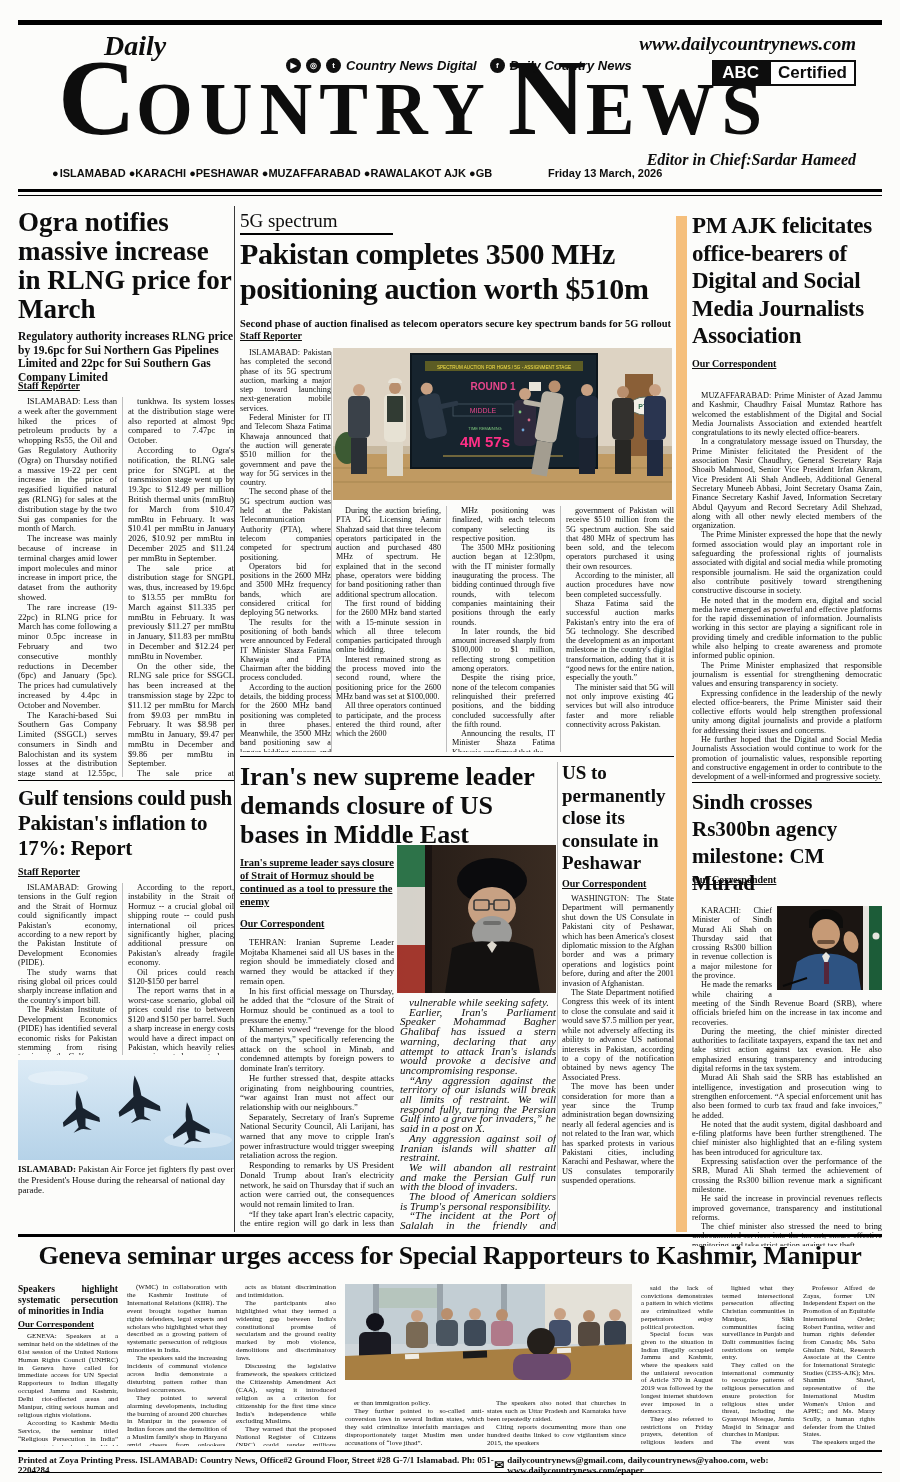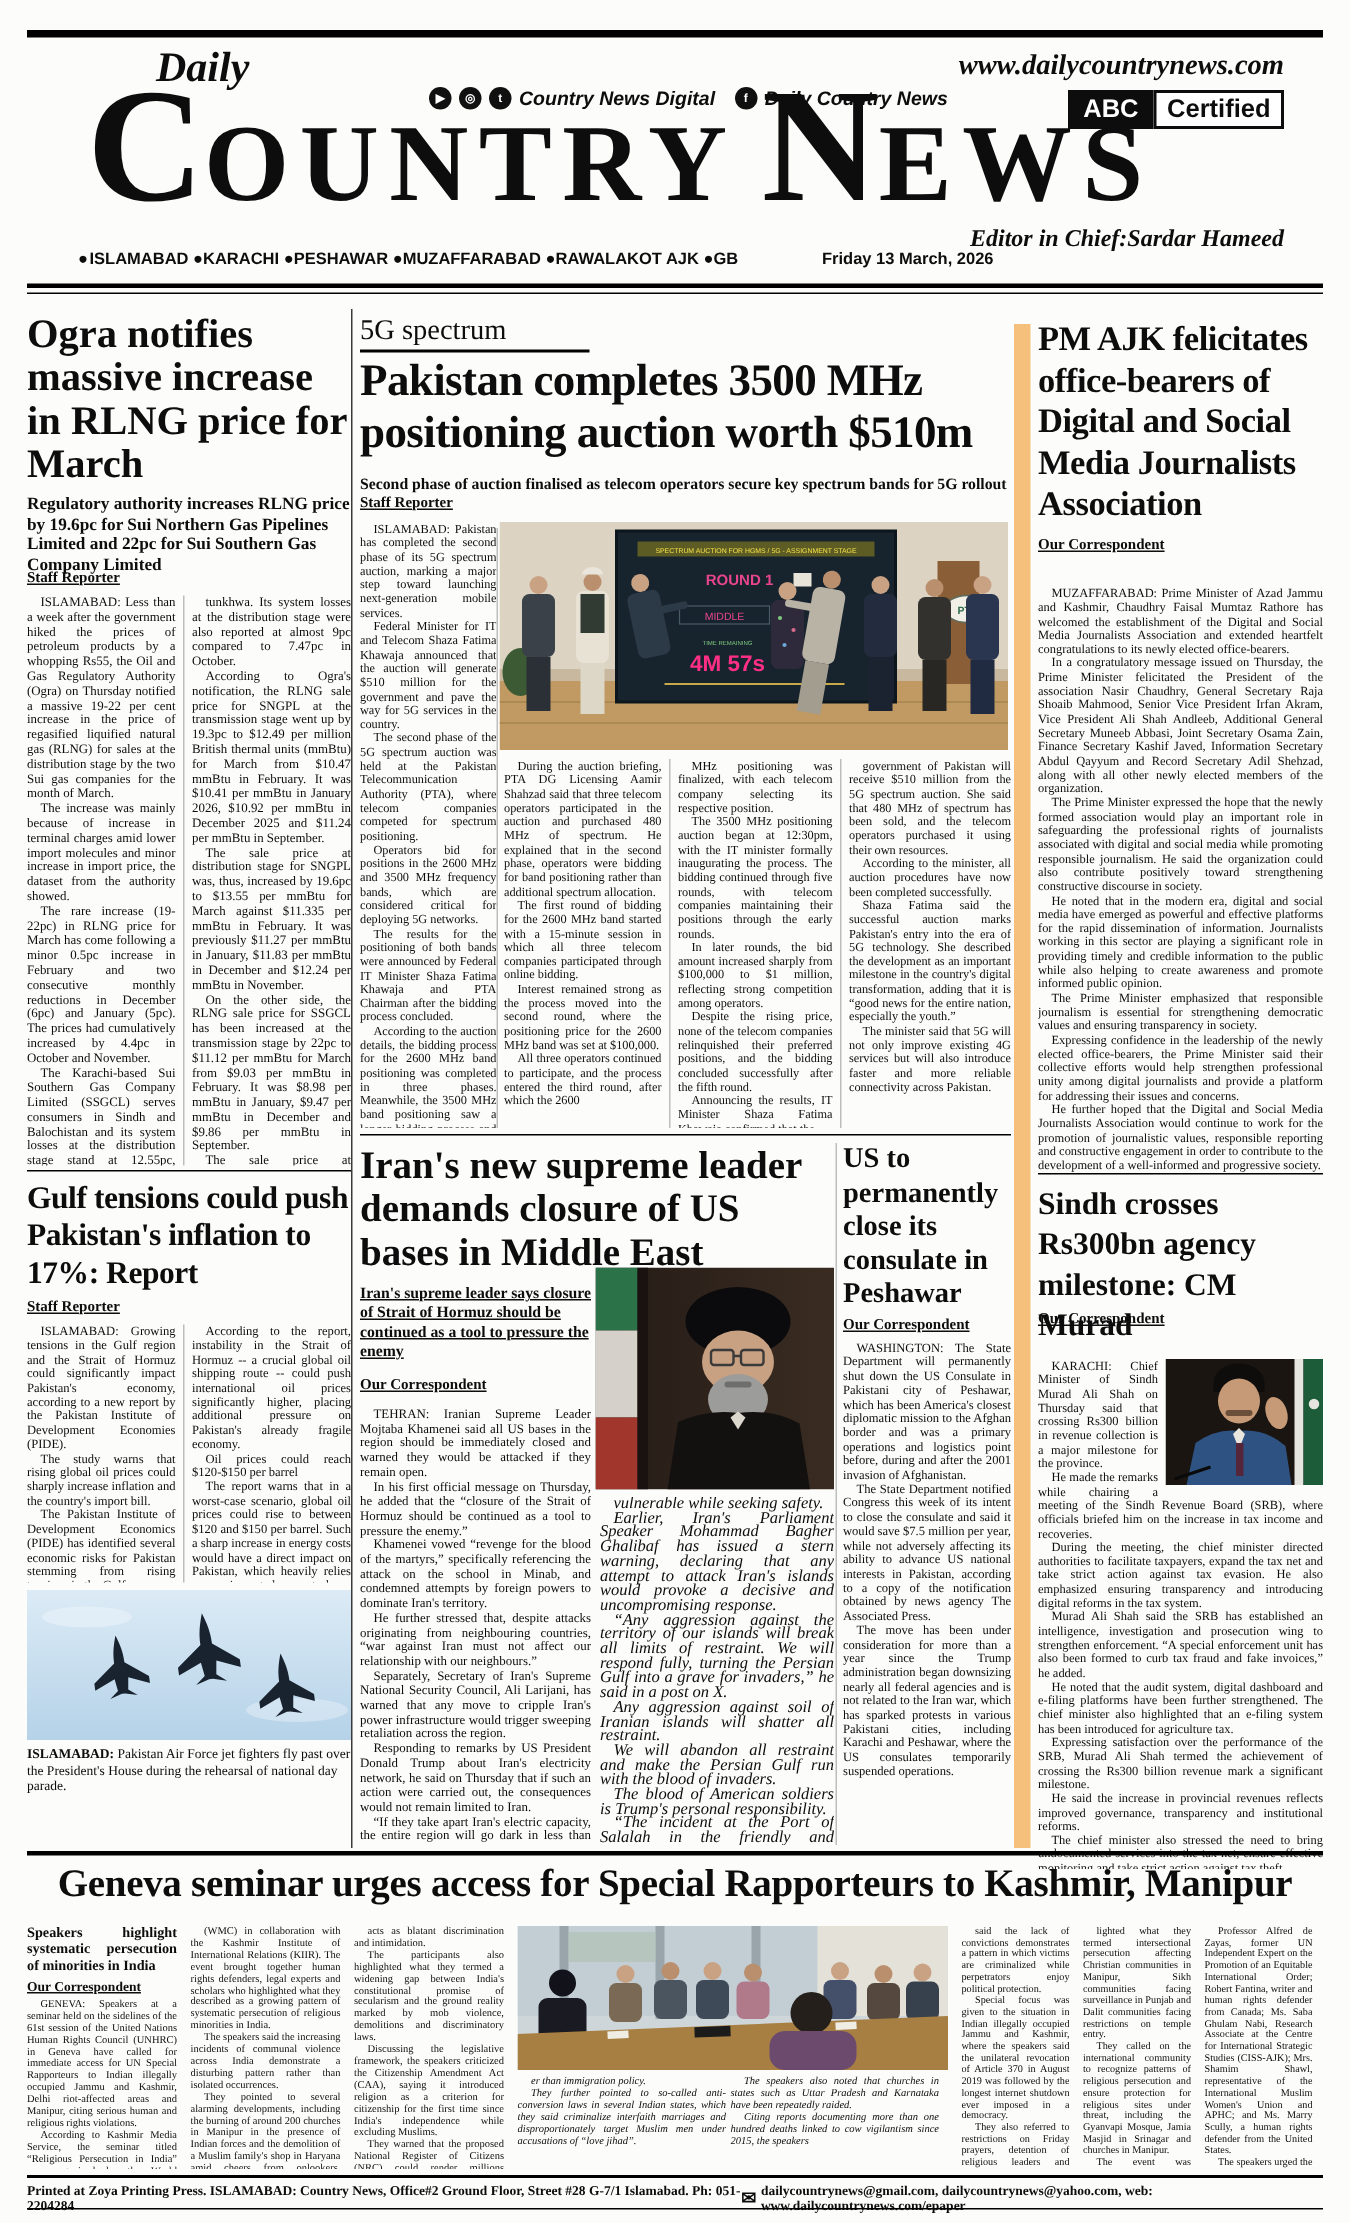--- a/index.html
+++ b/index.html
@@ -410,21 +410,21 @@
         </g>
         <polygon points="0,72 287,60 287,96 0,96" fill="#a87f42"></polygon>
         <rect x="60" y="70" width="14" height="5" fill="#f0ede4" transform="rotate(-3 67 72)"></rect>
         <rect x="118" y="67" width="24" height="7" fill="#1b1b1b" transform="rotate(-2 130 70)"></rect>
         <rect x="212" y="64" width="14" height="5" fill="#f0ede4" transform="rotate(-3 219 66)"></rect>
         <g>
           <circle cx="196" cy="58" r="14" fill="#241f1b"></circle>
           <rect x="168" y="70" width="58" height="26" rx="10" fill="#6b4a6e"></rect>
         </g>
       </svg>
-      <div style="display:flex; gap:3px; margin-top:4px; height:62px;font-style:italic;">
+      <div style="display:flex; gap:3px; margin-top:20px; height:62px;">
         <div class="col" style="width:139px; font-size:7px; line-height:7.9px;">
             <p>er than immigration policy.</p>
             <p>They further pointed to so-called anti-conversion laws in several Indian states, which they said criminalize interfaith marriages and disproportionately target Muslim men under accusations of “love jihad”.</p>
           </div>
         <div class="col" style="width:139px; font-size:7px; line-height:7.9px;">
             <p>The speakers also noted that churches in states such as Uttar Pradesh and Karnataka have been repeatedly raided.</p>
             <p>Citing reports documenting more than one hundred deaths linked to cow vigilantism since 2015, the speakers</p>
           </div>
       </div>
     </div>

